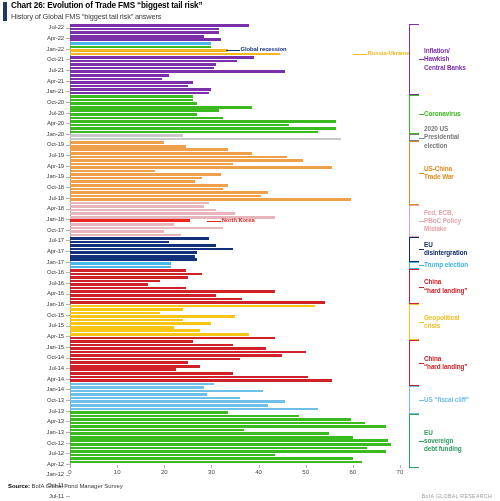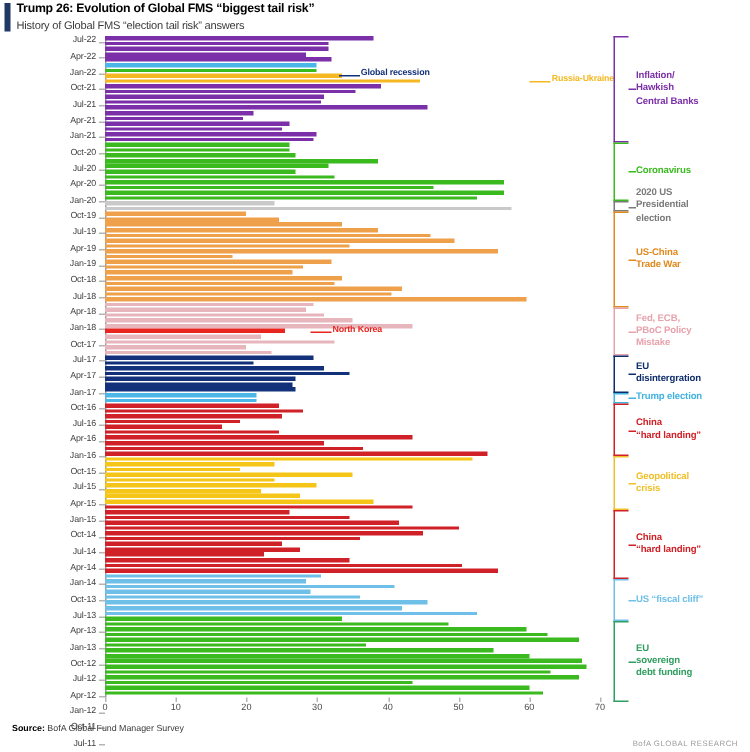--- a/index.html
+++ b/index.html
@@ -69,22 +69,22 @@
   .brand{position:absolute;right:8px;top:10px;font-size:5.2px;color:#9a9a9a;
          letter-spacing:0.35px;}
 </style>
 </head>
 <body>
 
 <div class="frame">
 
   <div class="titlebar">
     <div class="accent"></div>
-    <div class="t1">Trump 26: Evolution of Global FMS “biggest tail risk”</div>
-    <div class="t2">History of Global FMS “election tail risk” answers</div>
+    <div class="t1">Chart 26: Evolution of Trade FMS “biggest tail risk”</div>
+    <div class="t2">History of Global FMS “biggest tail risk” answers</div>
   </div>
 
   <div class="axis-left"></div>
 
   <div class="ylabels" id="ylabels">
       <div class="yl" style="top: 0.348387px;">Jul-22</div>
       <div class="ytick" style="top: 3.54839px;"></div>
       <div class="yl" style="top: 10.9935px;">Apr-22</div>
       <div class="ytick" style="top: 14.1935px;"></div>
       <div class="yl" style="top: 21.6387px;">Jan-22</div>

